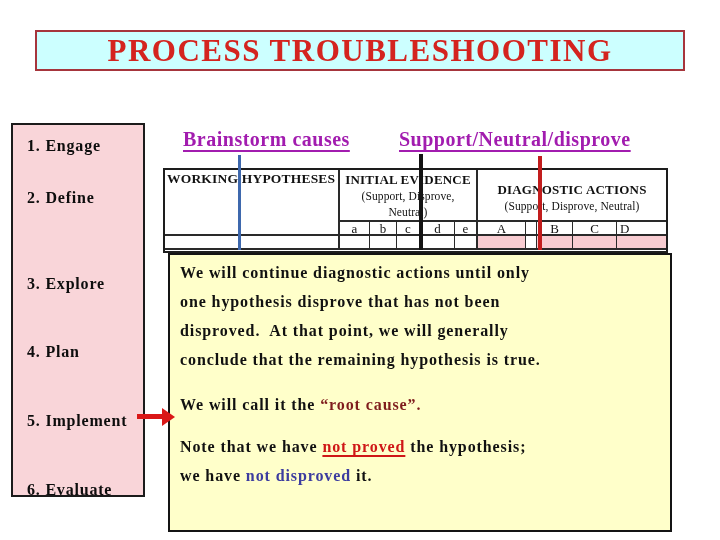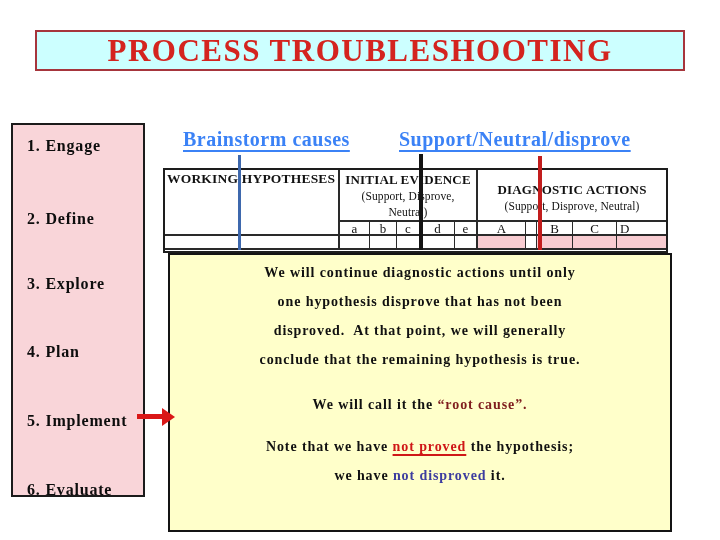--- a/index.html
+++ b/index.html
@@ -13,21 +13,21 @@
     display:flex;align-items:center;justify-content:center;}
   .title-text{color:#d4241f;font-weight:bold;font-size:31px;letter-spacing:1.5px;white-space:nowrap;}
 
   
   .sidebar{position:absolute;left:11px;top:123px;width:134px;height:374px;
     background:#f9d5d9;border:2px solid #1b1b1b;box-sizing:border-box;}
   .si{position:absolute;left:14px;font-weight:bold;font-size:16px;letter-spacing:0.8px;
     color:#0d0d0d;white-space:nowrap;}
 
   
-  .hdr{position:absolute;top:128px;color:#3b82f6;font-weight:bold;font-size:20px;
+  .hdr{position:absolute;top:128px;color:#a21caf;font-weight:bold;font-size:20px;
     letter-spacing:0.5px;text-decoration:underline;text-decoration-thickness:2px;
     text-underline-offset:4px;white-space:nowrap;}
 
   
   .htable{position:absolute;left:163px;top:168px;width:505px;height:85px;
     background:#ffffff;border:2px solid #1d1d1d;box-sizing:border-box;overflow:hidden;z-index:1;}
   .tcell{position:absolute;box-sizing:border-box;border:0 solid #2a2a2a;background:#fff;
     font-size:13px;color:#111;overflow:hidden;}
   .thdr{font-weight:bold;letter-spacing:0.2px;}
   .tsub{font-weight:normal;font-size:11.5px;letter-spacing:0.1px;}
@@ -35,43 +35,43 @@
   .pink{background:#f8ccd1;}
   .letter{display:block;text-align:center;line-height:13px;font-size:13px;}
 
   
   .vline{position:absolute;z-index:2;}
 
   
   .callout{position:absolute;left:168px;top:253px;width:504px;height:279px;
     background:#ffffca;border:2px solid #141414;box-sizing:border-box;
     padding:3px 10px 0 10px;z-index:3;}
-  .cl-line{font-weight:bold;font-size:14px;line-height:29px;letter-spacing:0.9px;
-    color:#111;white-space:nowrap;text-align:center;}
+  .cl-line{font-weight:bold;font-size:16px;line-height:29px;letter-spacing:0.9px;
+    color:#111;white-space:nowrap;}
   .red-em{color:#7f1d1d;}
   .red-underline{color:#cf1717;text-decoration:underline;text-decoration-thickness:2px;text-underline-offset:3px;}
   .blue-em{color:#3c3c9f;}
 
   
   .arrow-shaft{position:absolute;left:137px;top:414px;width:27px;height:5px;background:#da1717;z-index:4;}
   .arrow-head{position:absolute;left:162px;top:407.5px;width:0;height:0;z-index:4;
     border-top:9px solid transparent;border-bottom:9px solid transparent;border-left:13px solid #da1717;}
 </style>
 </head>
 <body>
 
 <div class="canvas">
 
   <div class="title-box">
     <span class="title-text">PROCESS TROUBLESHOOTING</span>
   </div>
 
   <div class="sidebar">
     <div class="si" style="top:12px">1. Engage</div>
-    <div class="si" style="top:85px">2. Define</div>
+    <div class="si" style="top:64px">2. Define</div>
     <div class="si" style="top:150px">3. Explore</div>
     <div class="si" style="top:218px">4. Plan</div>
     <div class="si" style="top:287px">5. Implement</div>
     <div class="si" style="top:356px">6. Evaluate</div>
   </div>
 
   <div class="hdr" style="left:183px">Brainstorm causes</div>
   <div class="hdr" style="left:399px">Support/Neutral/disprove</div>
 
   <div class="htable">

